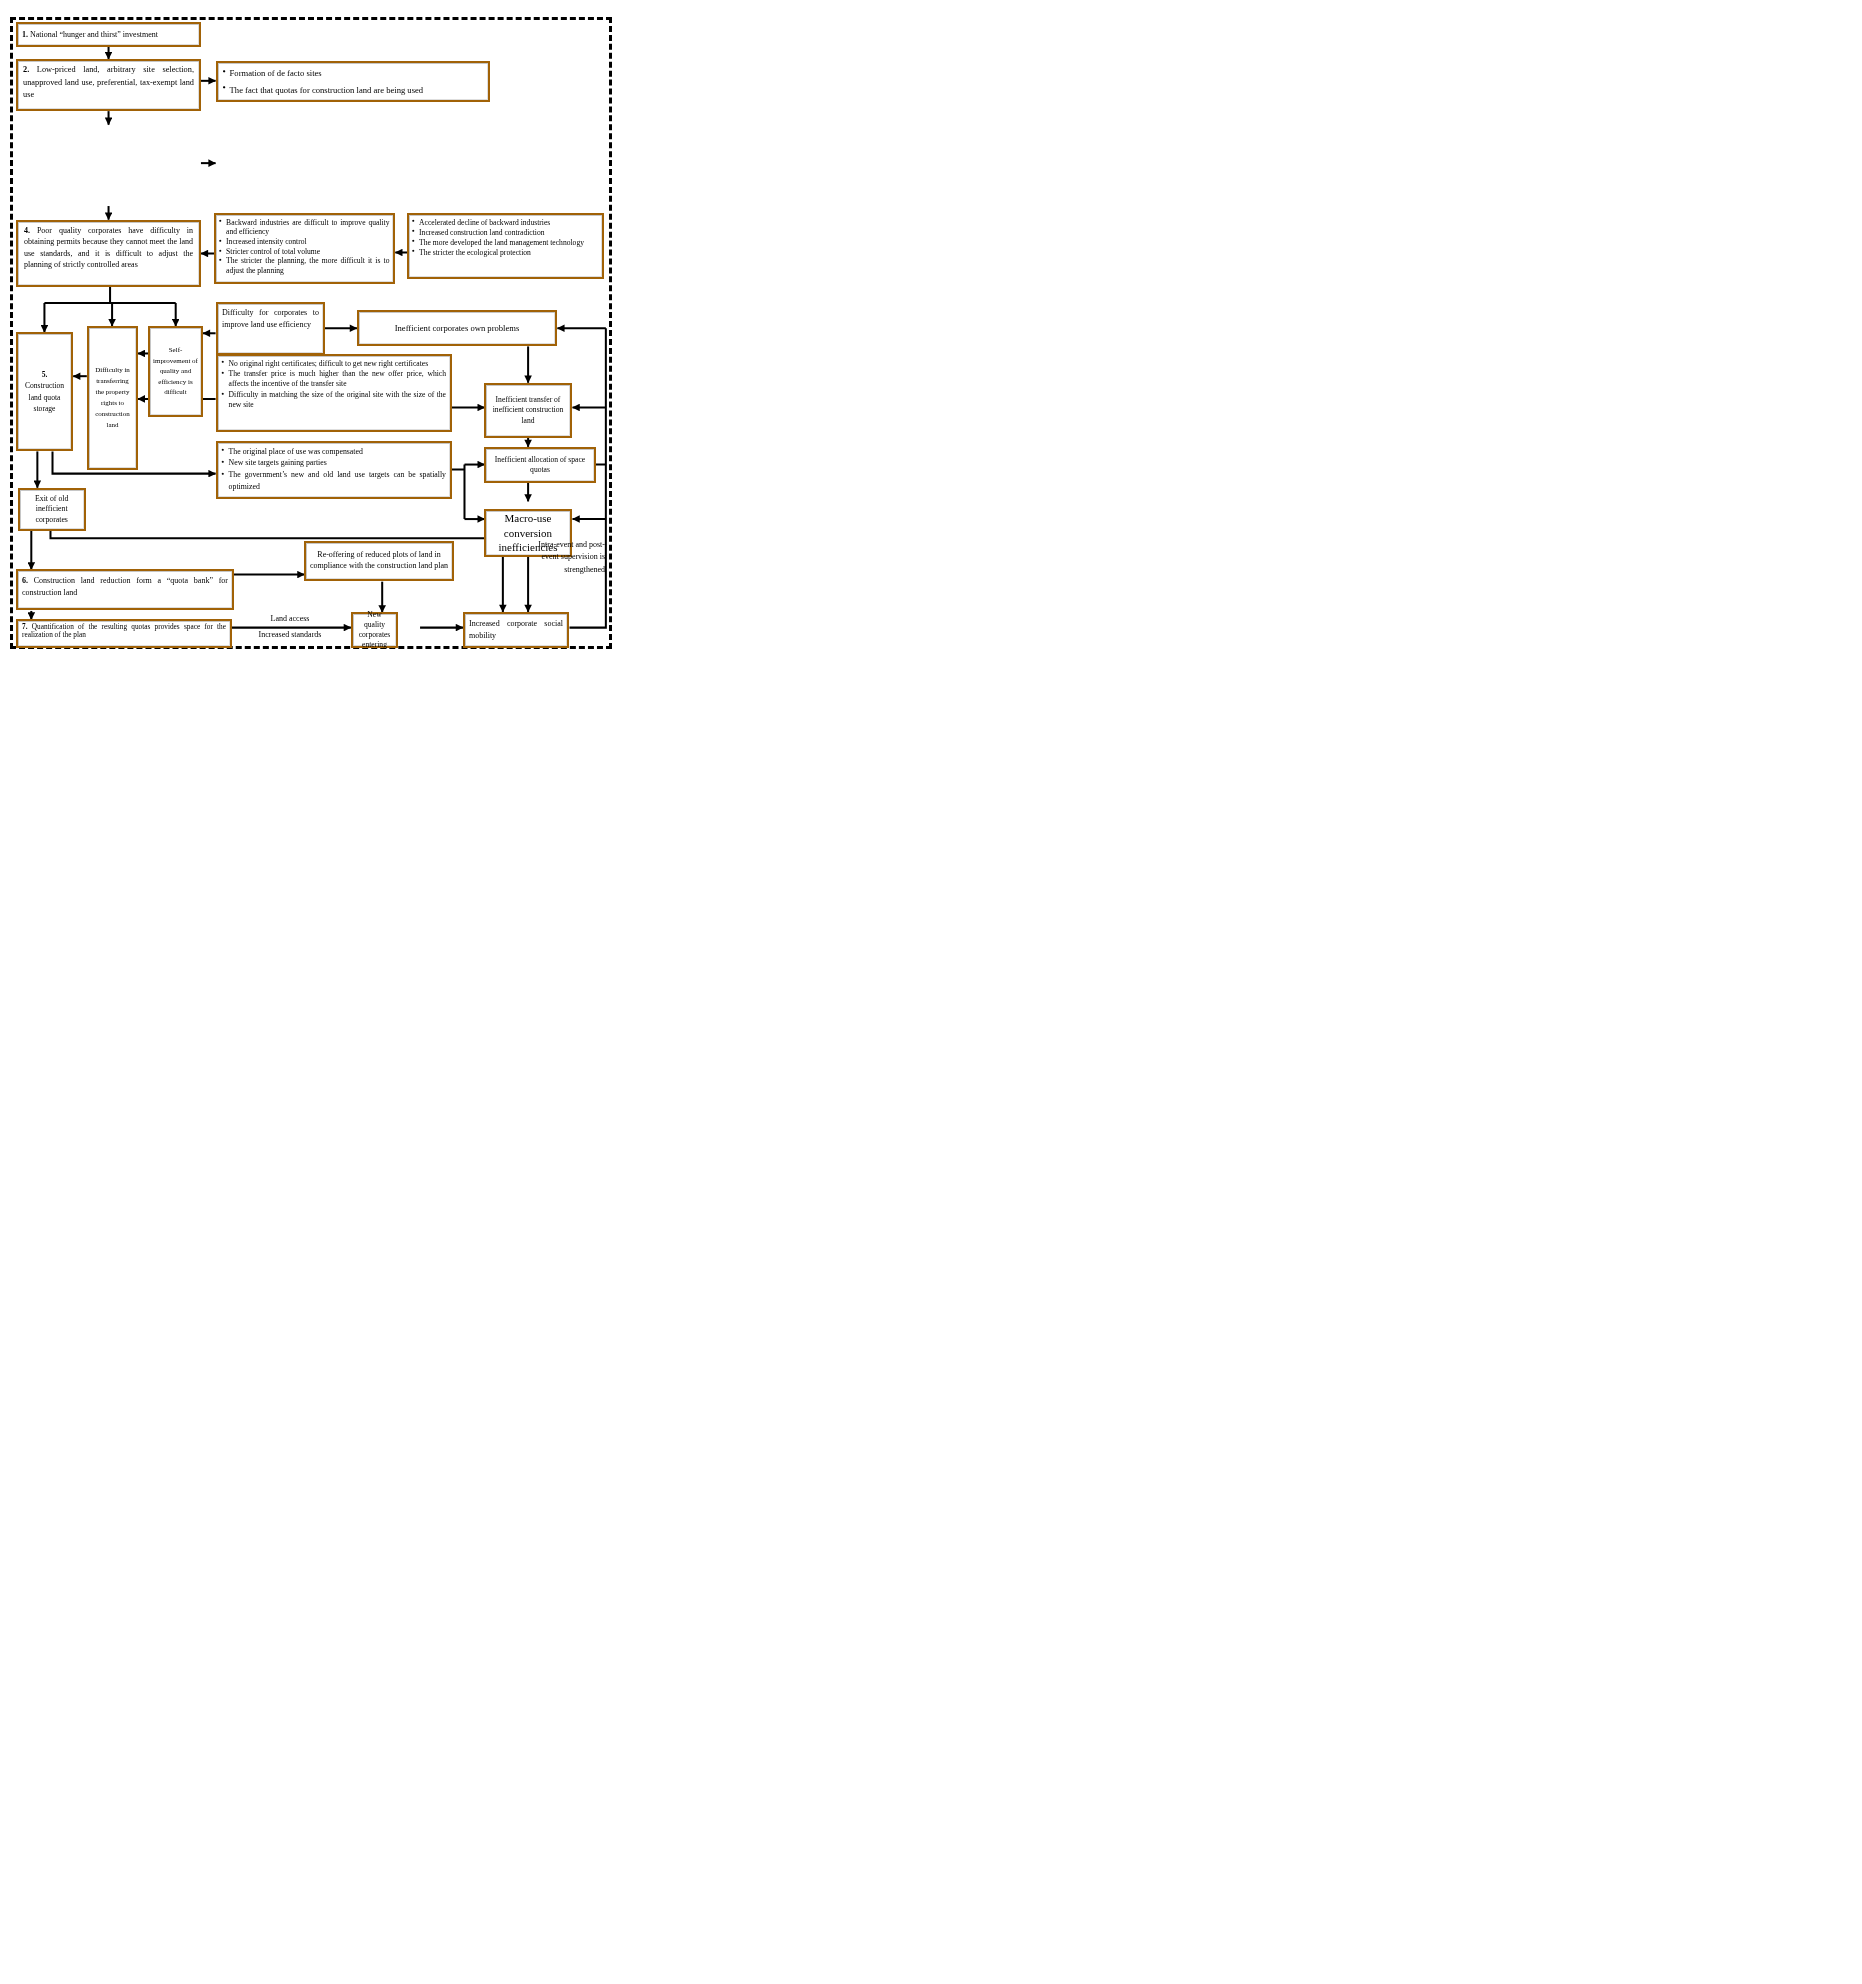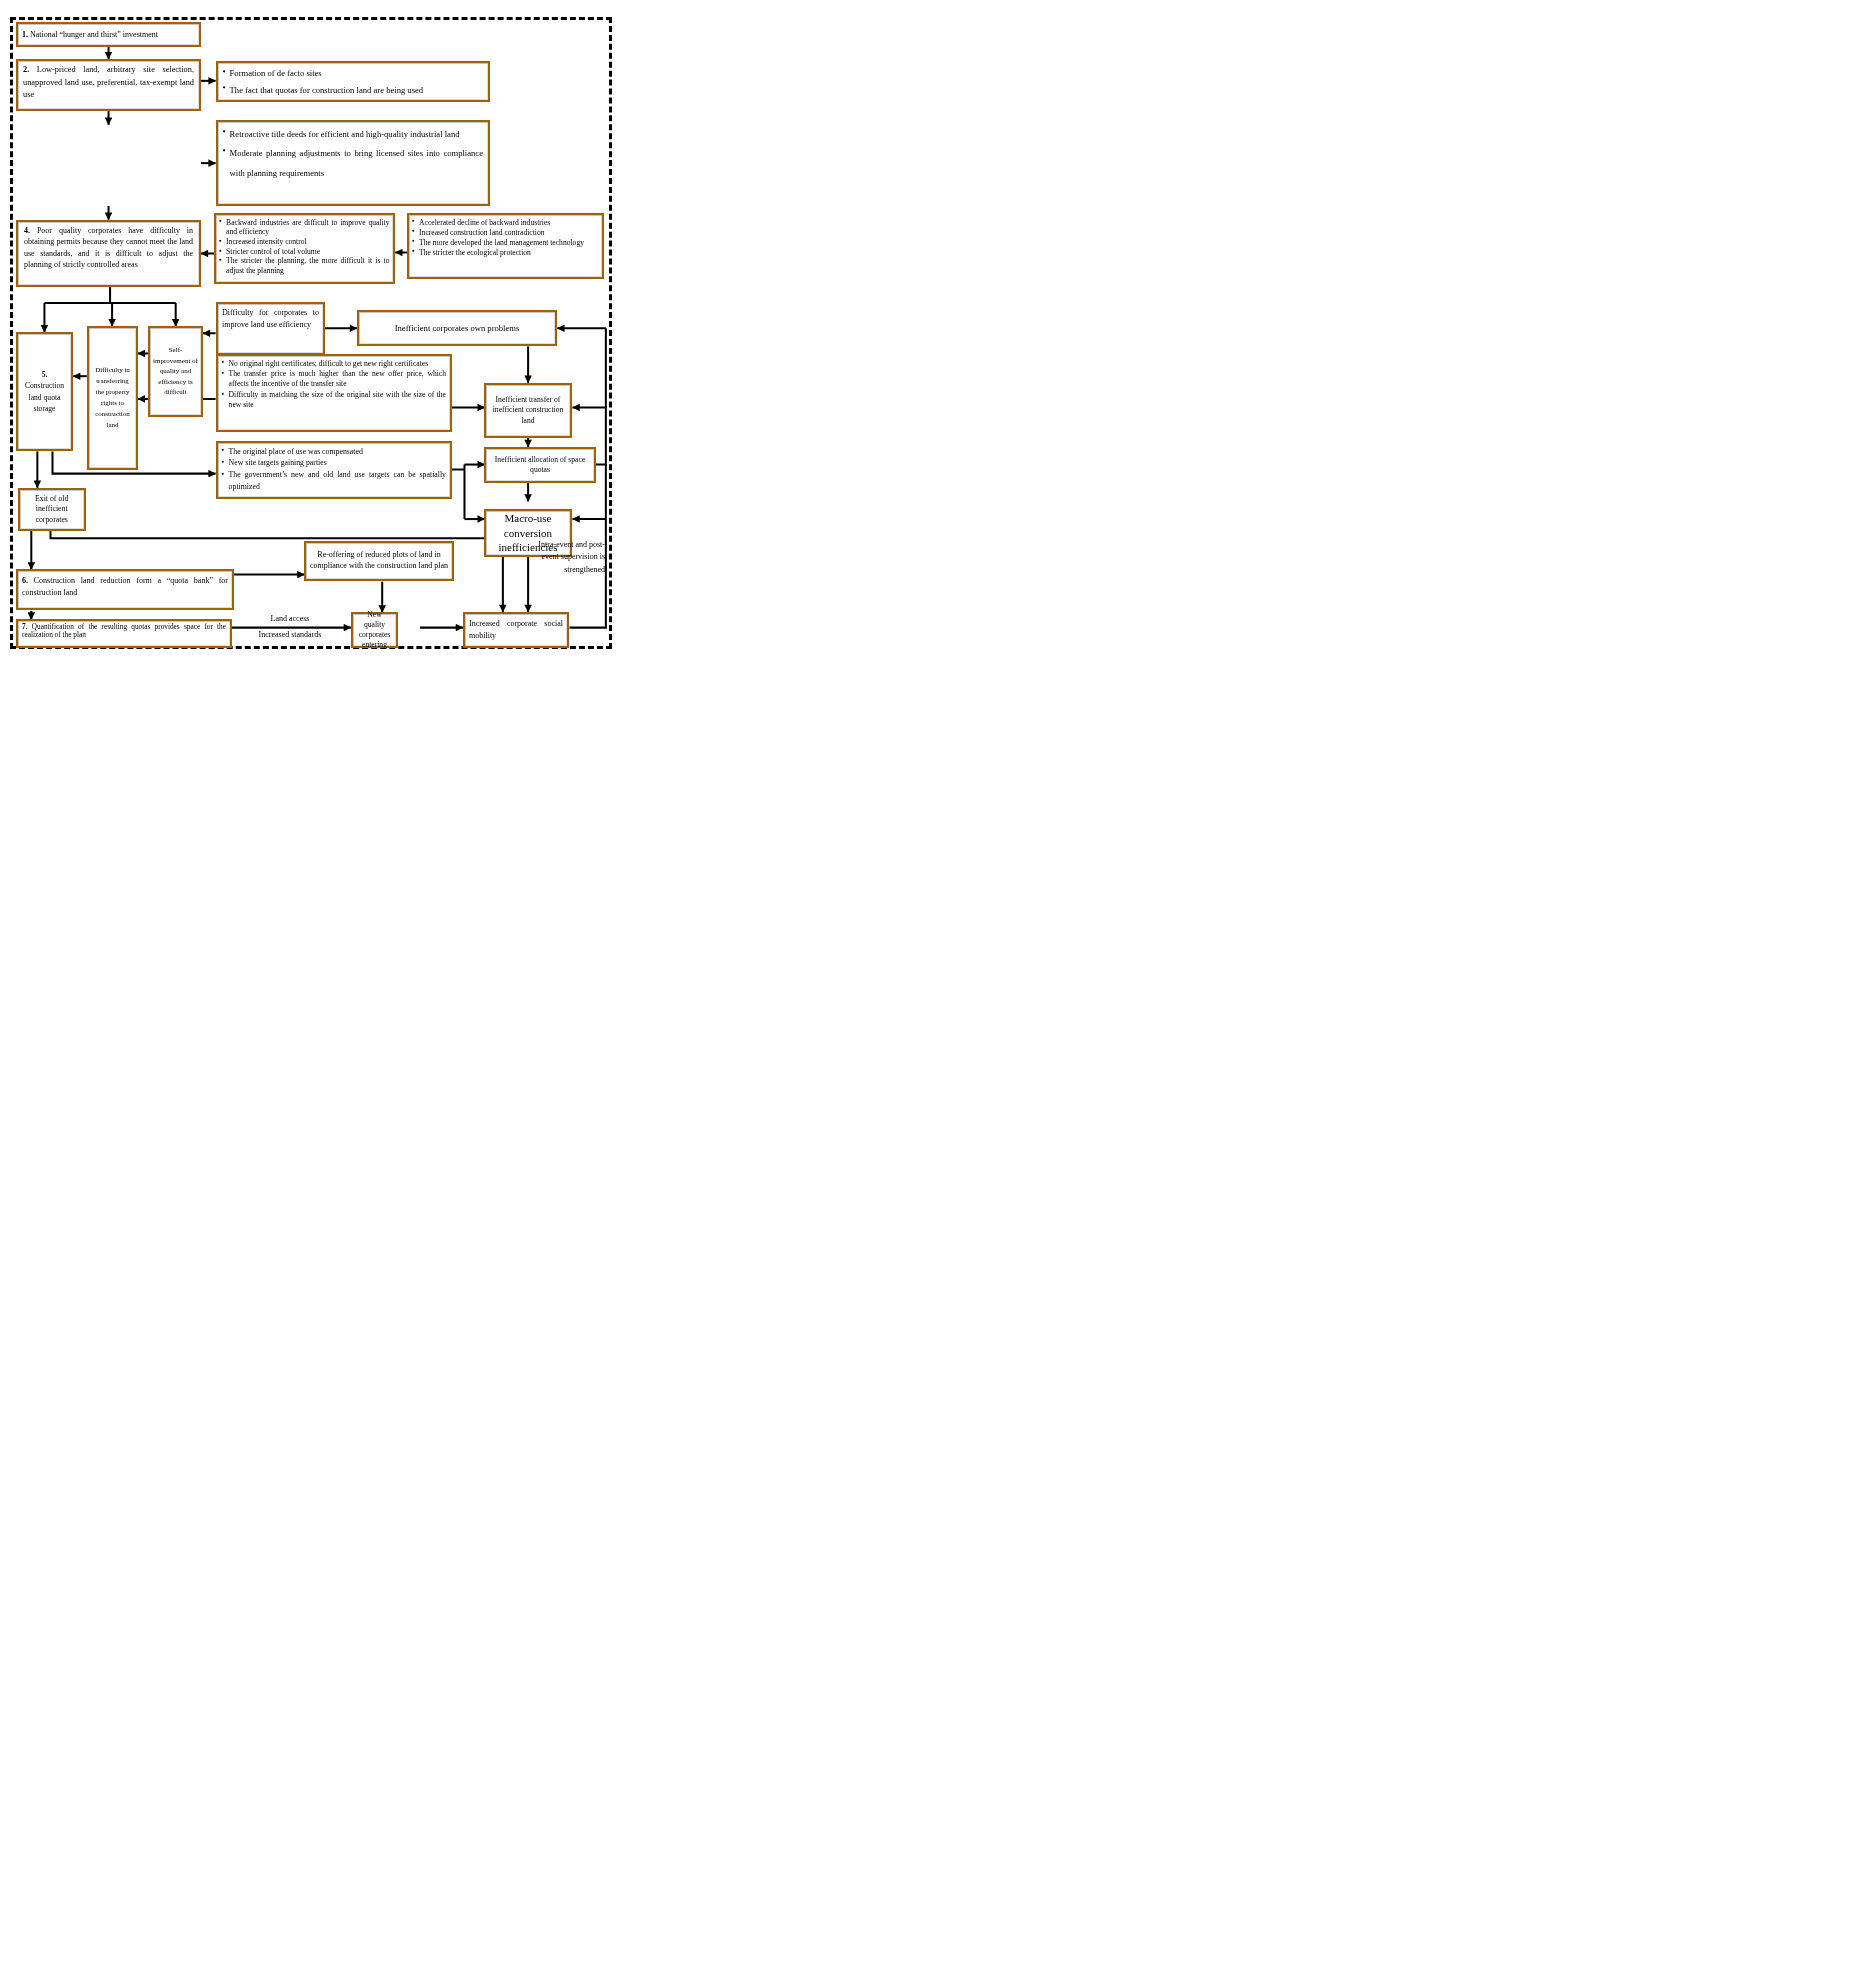--- a/index.html
+++ b/index.html
@@ -86,24 +86,20 @@
 
   <div class="bx just" style="left:16px;top:220px;width:185px;height:67px;line-height:1.42;padding:3px 6px;">
     <b>4.</b>&nbsp;<span>Poor quality corporates have difficulty in obtaining permits because they cannot meet the land use standards, and it is difficult to adjust the planning of strictly controlled areas</span>
   </div>
 
   <div class="bx spread" style="left:216px;top:61px;width:274px;height:41px;font-size:8.6px;padding:2px 5px;">
     <div class="li">Formation of de facto sites</div>
     <div class="li">The fact that quotas for construction land are being used</div>
   </div>
 
-  <div class="bx" style="left:216px;top:120px;width:274px;height:86px;font-size:8.6px;line-height:2.25;padding:3px 5px;">
-    <div class="li">Retroactive title deeds for efficient and high-quality industrial land</div>
-    <div class="li">Moderate planning adjustments to bring licensed sites into compliance with planning requirements</div>
-  </div>
 
   <div class="bx" style="left:214px;top:213px;width:181px;height:71px;font-size:7.6px;line-height:1.28;padding:2.5px 3.5px;">
     <div class="li">Backward industries are difficult to improve quality and efficiency</div>
     <div class="li">Increased intensity control</div>
     <div class="li">Stricter control of total volume</div>
     <div class="li">The stricter the planning, the more difficult it is to adjust the planning</div>
   </div>
 
   <div class="bx" style="left:407px;top:213px;width:197px;height:66px;font-size:7.6px;line-height:1.32;padding:2.5px 3.5px;">
     <div class="li">Accelerated decline of backward industries</div>

